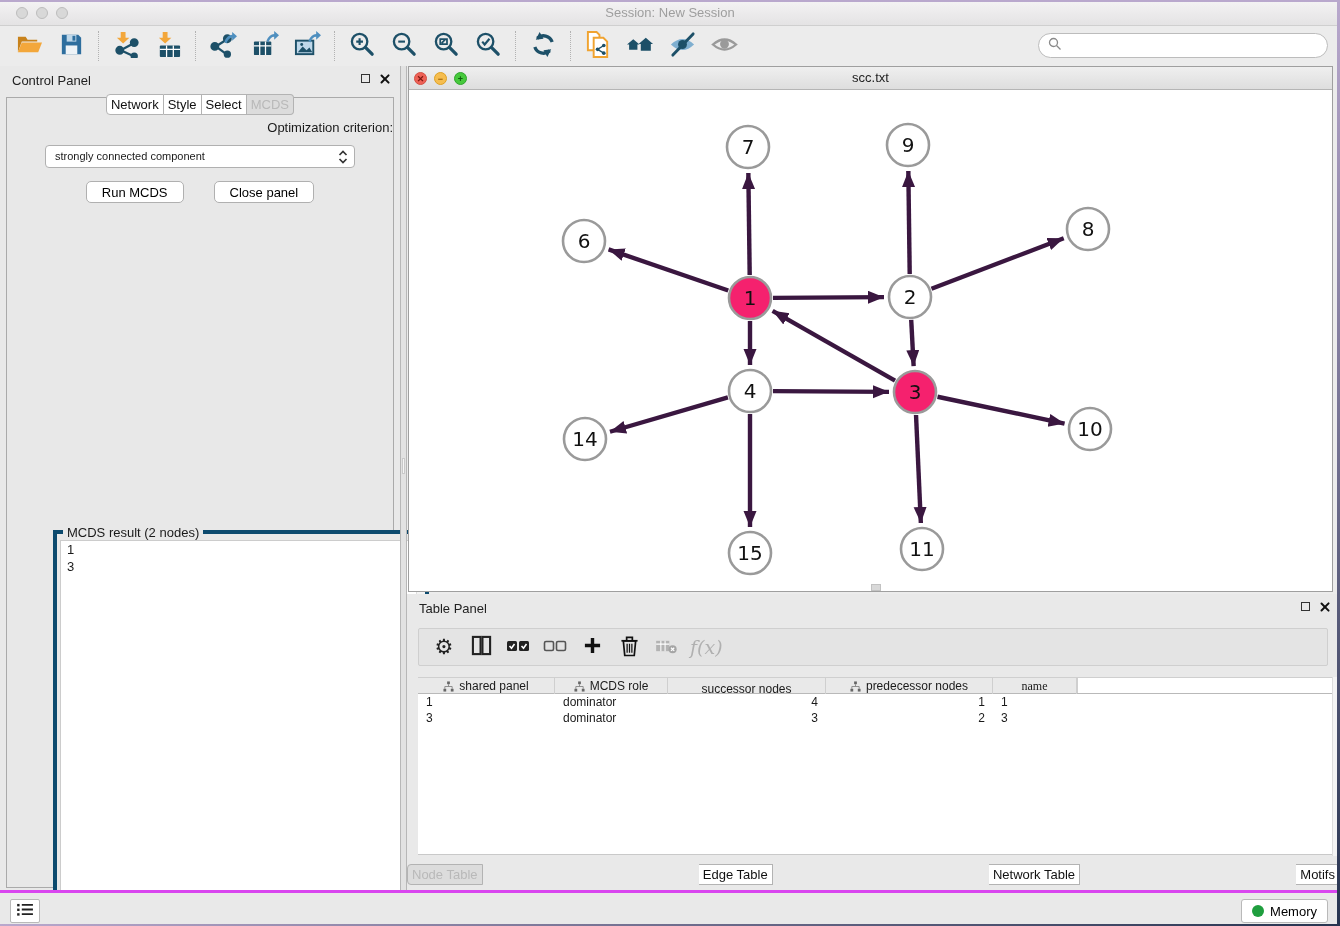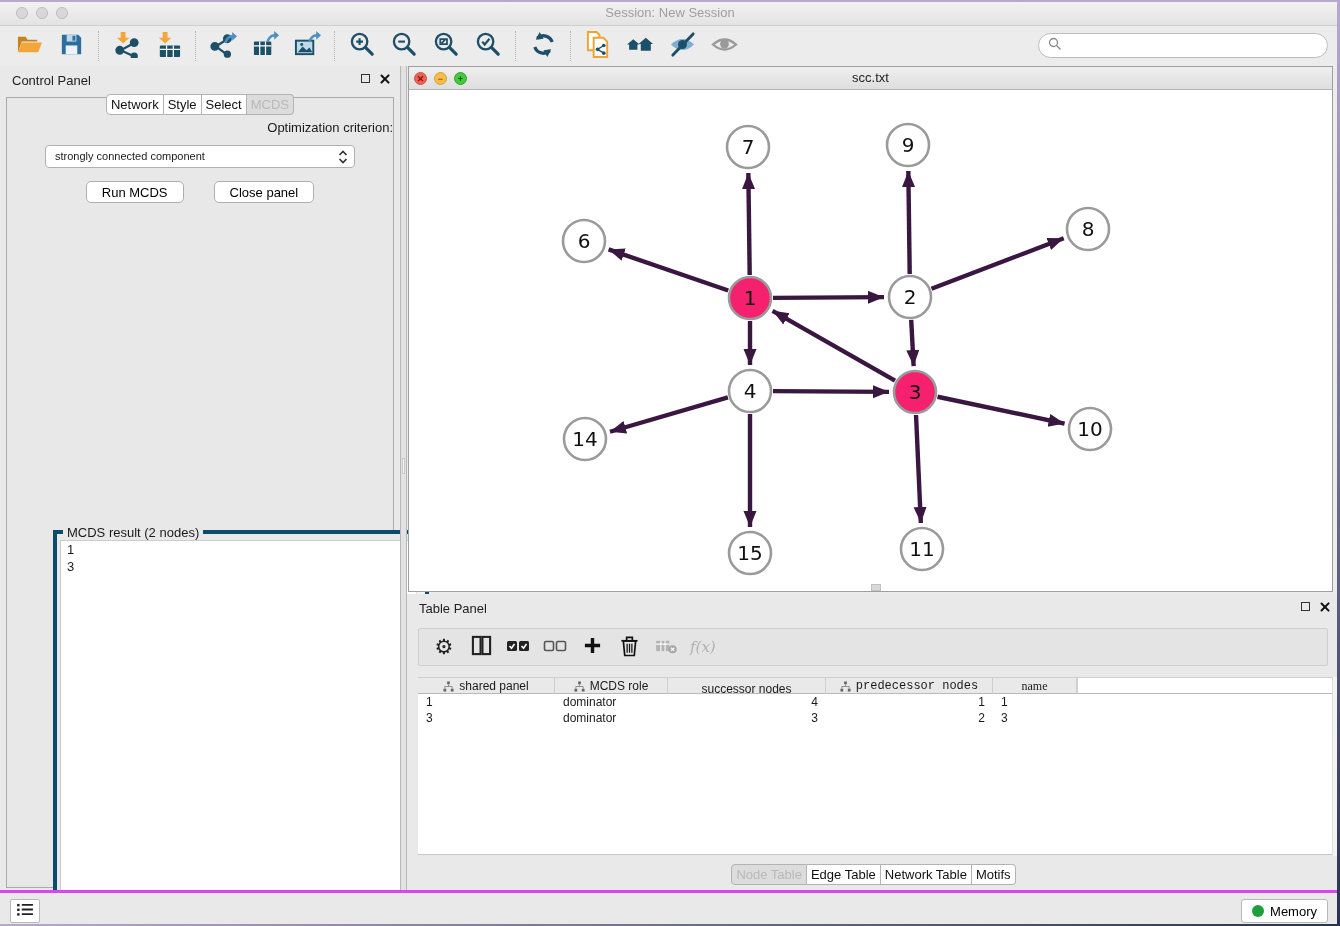--- a/index.html
+++ b/index.html
@@ -76,32 +76,32 @@
   .net-title { text-align:center; font-size:13px; line-height:22px; color:#222; }
   .net-canvas { position:absolute; left:0; top:23px; right:0; bottom:0; background:#fff; }
   .net-canvas svg { position:absolute; left:0; top:0; }
   .net-hscroll { position:absolute; left:50%; bottom:0; width:10px; height:7px; background:#d9d9d9; border:1px solid #c2c2c2; }
 
   
   .table-panel { position:absolute; left:0px; top:528px; width:933px; height:296px; background:#e9e9e9; }
   .tp-toolbar { position:absolute; left:11px; top:34px; width:910px; height:38px; background:#e4e4e4; border:1px solid #cfcfcf; border-radius:2px; display:flex; align-items:center; padding-left:12px; gap:11px; }
   .tp-ic { width:26px; height:26px; display:flex; align-items:center; justify-content:center; background:none; border:none; }
   .gear-glyph { font-family:"DejaVu Sans",sans-serif; font-size:21px; color:#222; line-height:26px; }
-  .fx-label { font-family:"DejaVu Serif",serif; font-style:italic; font-size:15px; color:#b0b0b0; }
+  .fx-label { font-family:"DejaVu Serif",serif; font-style:italic; font-size:19px; color:#b0b0b0; }
 
   .dtable { position:absolute; left:11px; top:83px; width:914px; }
   .dtable-headrow { display:flex; height:17px; background:#e9e9e9; border-top:1px solid #cfcfcf; border-bottom:1px solid #b9b9b9; }
   .hcell { display:flex; align-items:center; justify-content:center; gap:5px; font-size:12px; border-right:1px solid #cfcfcf; height:16px; }
   .hcell svg { width:11px; height:11px; }
   .dtable-body { background:#fff; border-bottom:1px solid #c9c9c9; height:161px; }
   .drow { display:flex; height:16px; font-size:12px; }
   .dcell { padding:0 8px; line-height:16px; white-space:nowrap; overflow:hidden; }
   .dtable-scroll { position:absolute; right:-10px; top:0px; width:10px; height:179px; background:#f4f4f4; border-left:1px solid #ddd; }
 
-  .tp-tabs { position:absolute; left:0; right:0; top:270px; display:flex; justify-content:center; }
+  .tp-tabs { position:absolute; left:0; right:0; top:270px; display:flex; justify-content:space-between; }
 
   
   .status-left-btn { position:absolute; left:10px; top:6px; width:30px; height:24px; background:#fff; border:1px solid #b9b9b9; border-radius:2px; display:flex; align-items:center; justify-content:center; }
   .memory-btn { position:absolute; right:12px; top:6px; height:24px; background:#fff; border:1px solid #b9b9b9; border-radius:3px; display:flex; align-items:center; gap:6px; padding:0 10px; font-size:13px; }
   .mem-dot { width:12px; height:12px; border-radius:50%; background:#1f9e3e; }
 </style>
 </head>
 <body>
 
 <div class="titlebar">
@@ -489,21 +489,21 @@
             </div>
             <div class="hcell" style="width: 158px; flex-direction: column;">
               <svg viewBox="0 0 12 12">
                 <rect x="4.5" y="0.5" width="3" height="3" fill="#666"></rect>
                 <path d="M6 3.5v2.5M2 8.5V6h8v2.5" stroke="#888" fill="none"></path>
                 <rect x="0.5" y="8.5" width="3" height="3" fill="#666"></rect>
                 <rect x="8.5" y="8.5" width="3" height="3" fill="#666"></rect>
               </svg>
               <span>successor nodes</span>
             </div>
-            <div class="hcell" style="width: 167px; font-family: Liberation Mono, monospace;">
+            <div class="hcell" style="width: 167px;">
               <svg viewBox="0 0 12 12">
                 <rect x="4.5" y="0.5" width="3" height="3" fill="#666"></rect>
                 <path d="M6 3.5v2.5M2 8.5V6h8v2.5" stroke="#888" fill="none"></path>
                 <rect x="0.5" y="8.5" width="3" height="3" fill="#666"></rect>
                 <rect x="8.5" y="8.5" width="3" height="3" fill="#666"></rect>
               </svg>
               <span>predecessor nodes</span>
             </div>
             <div class="hcell" style="width: 84px; font-family: Liberation Serif, serif;">
               <span>name</span>

